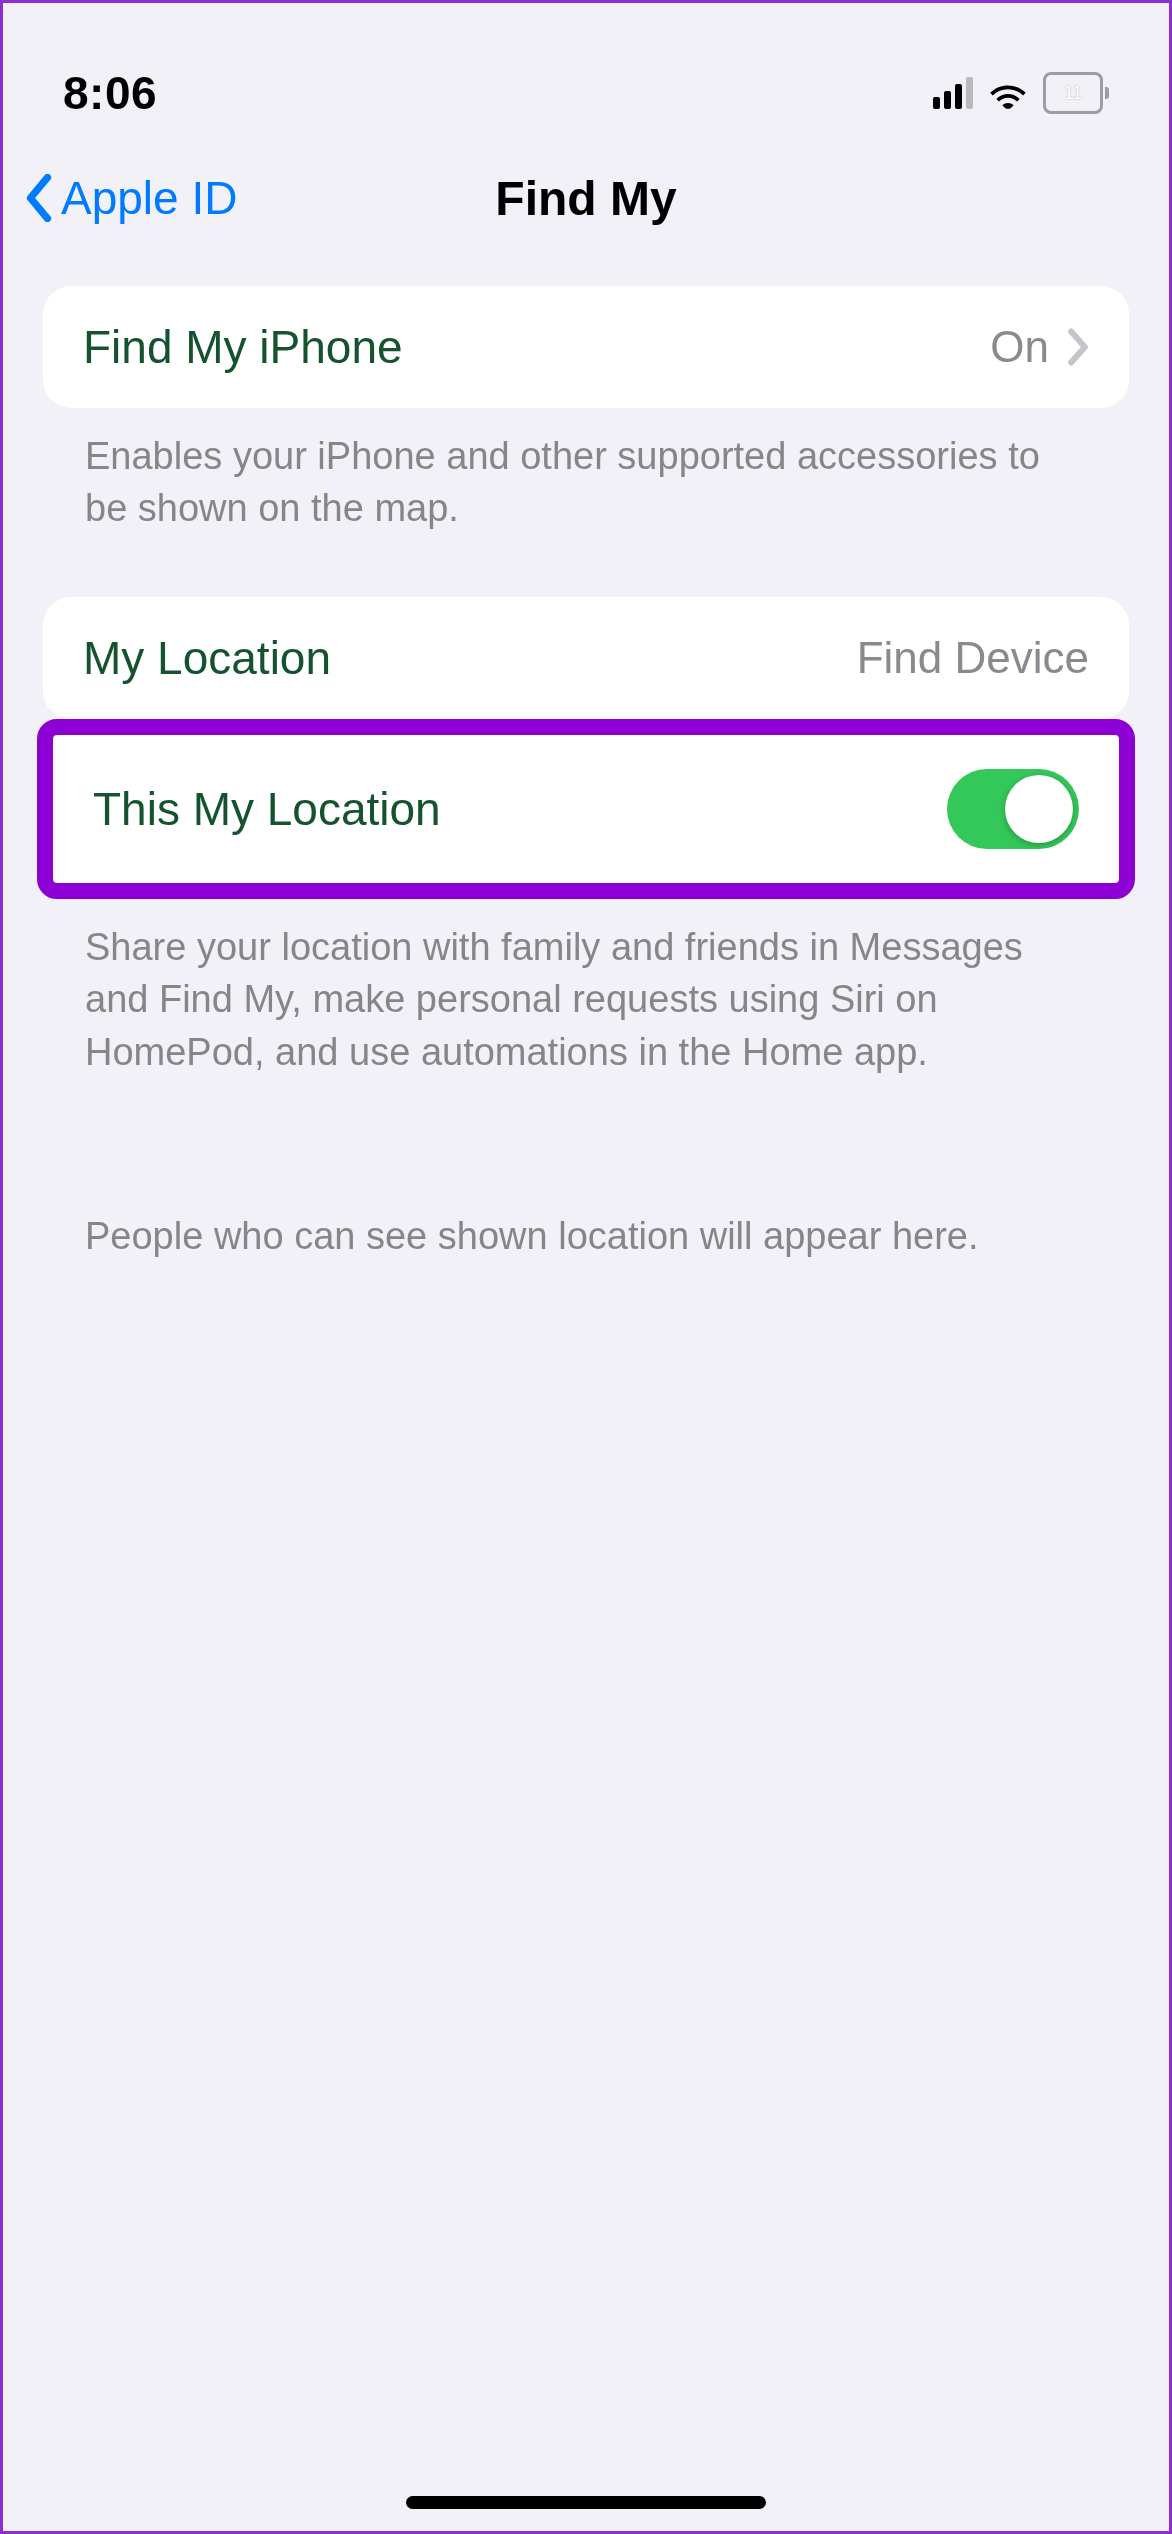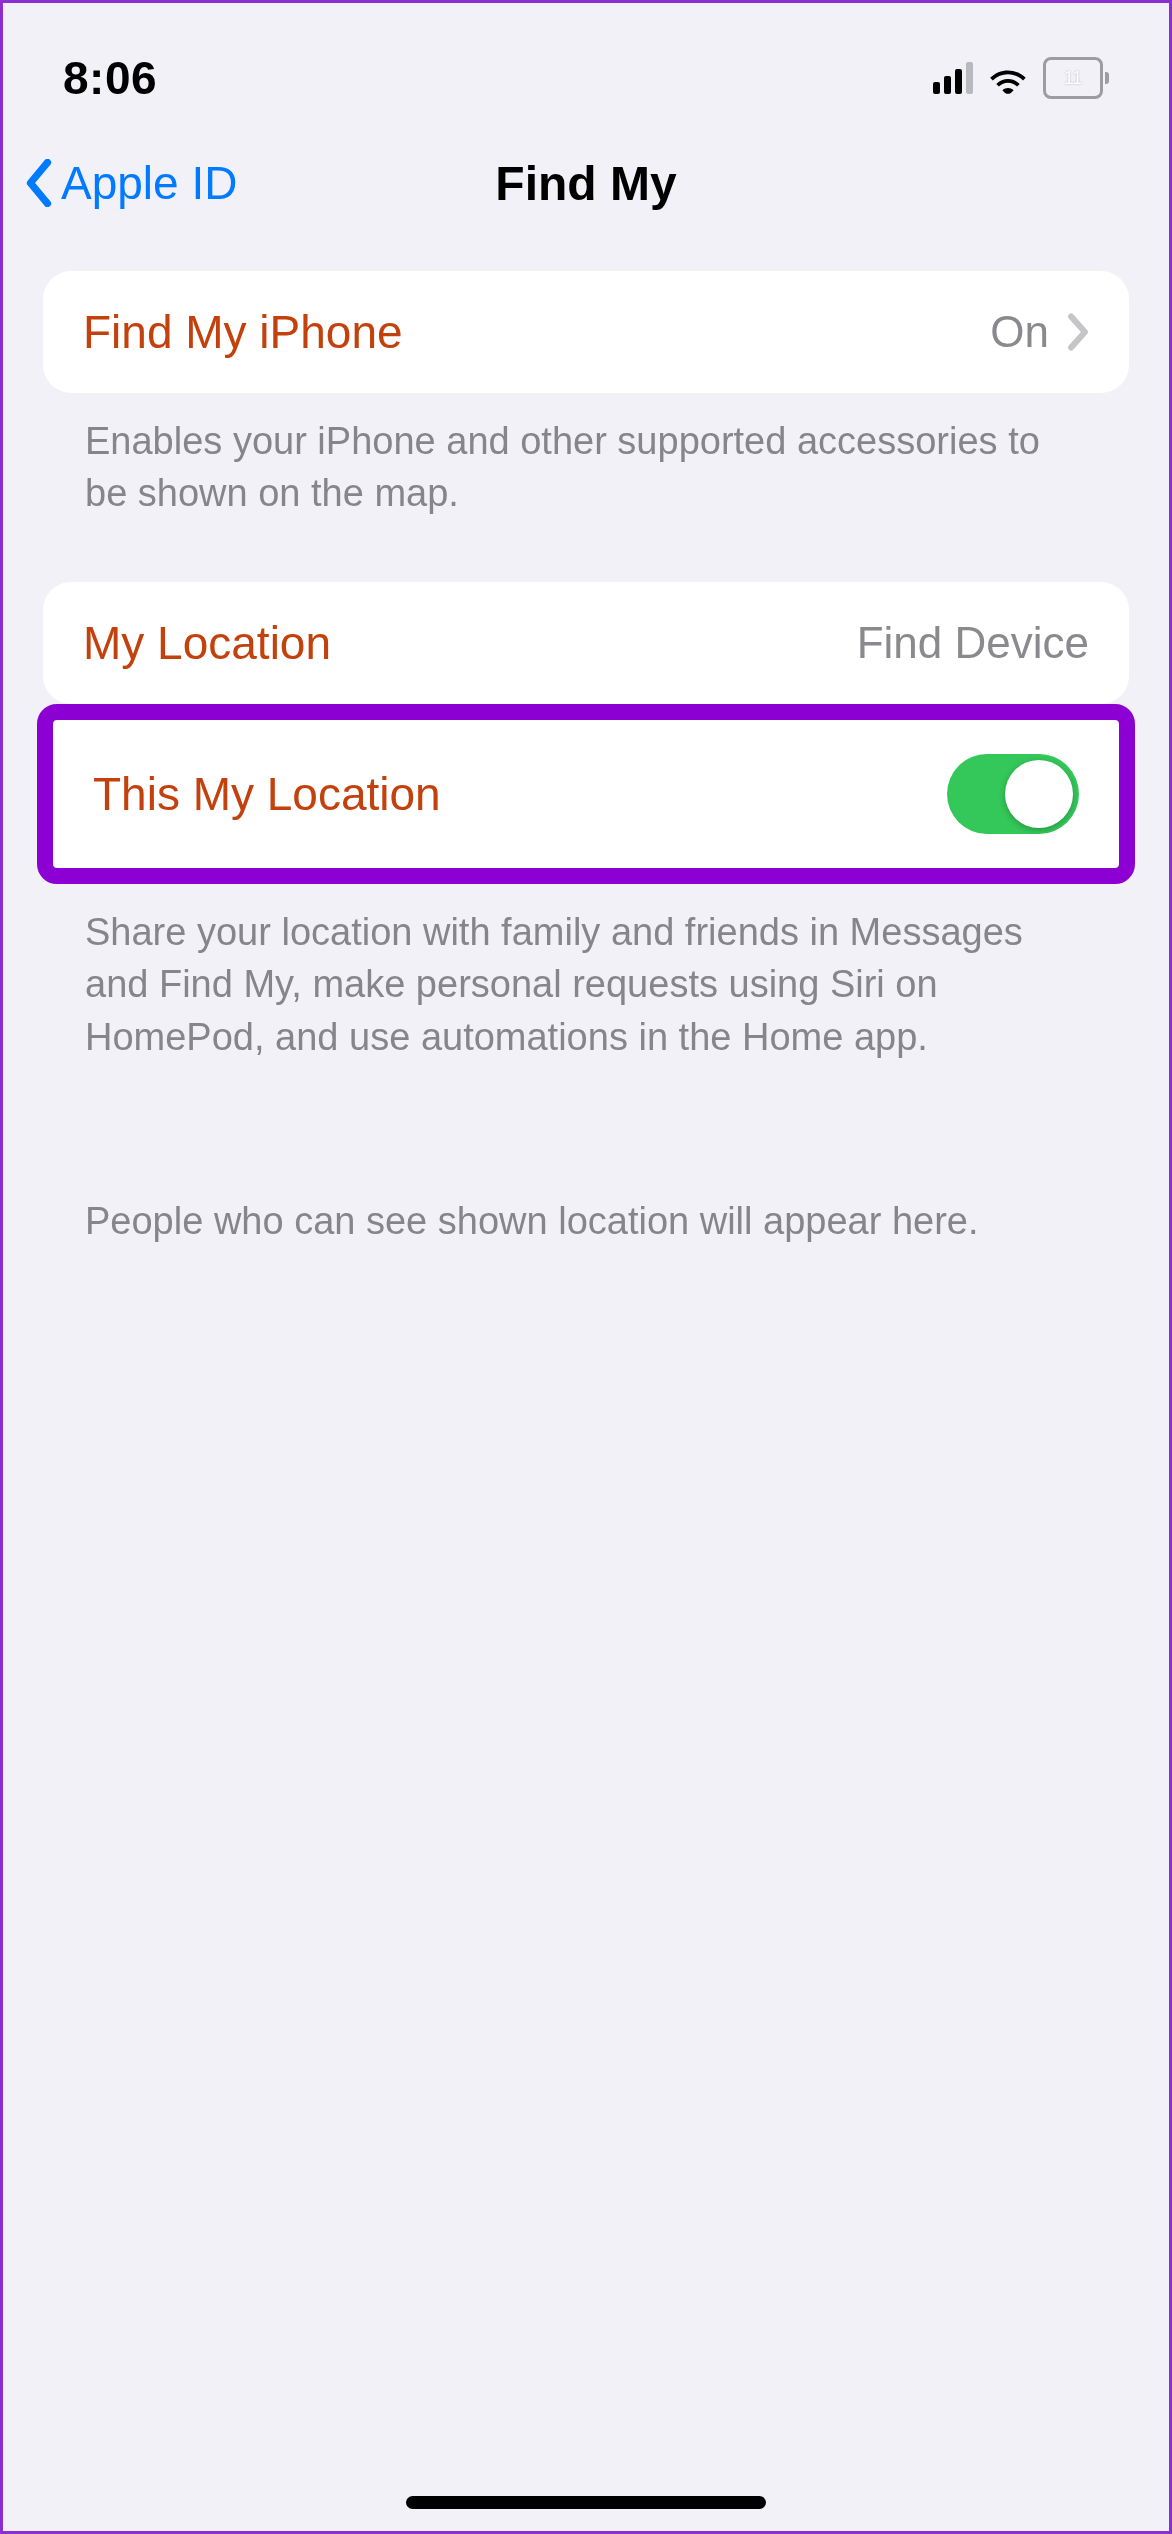--- a/index.html
+++ b/index.html
@@ -11,20 +11,21 @@
     border: 3px solid #8c2fd1;
   }
 
   
   .status-bar {
     display: flex;
     justify-content: space-between;
     align-items: center;
     padding: 40px 60px 10px 60px;
     height: 120px;
+    margin-top: 15px;
   }
   .status-time {
     font-size: 46px;
     font-weight: 600;
     letter-spacing: 0.5px;
   }
   .status-right {
     display: flex;
     align-items: center;
     gap: 14px;
@@ -106,21 +107,21 @@
     overflow: hidden;
   }
   .row {
     display: flex;
     align-items: center;
     justify-content: space-between;
     padding: 34px 40px;
     font-size: 46px;
     min-height: 122px;
   }
-  .row-label { color: #c2410c; }
+  .row-label { color: #14532d; }
   .row-right {
     display: flex;
     align-items: center;
     gap: 18px;
   }
   .row-value { color: #8a8a8e; font-size: 44px; }
   .chevron { color: #c5c5c9; }
   .chevron svg { display:block; }
 
   .footer-text {

